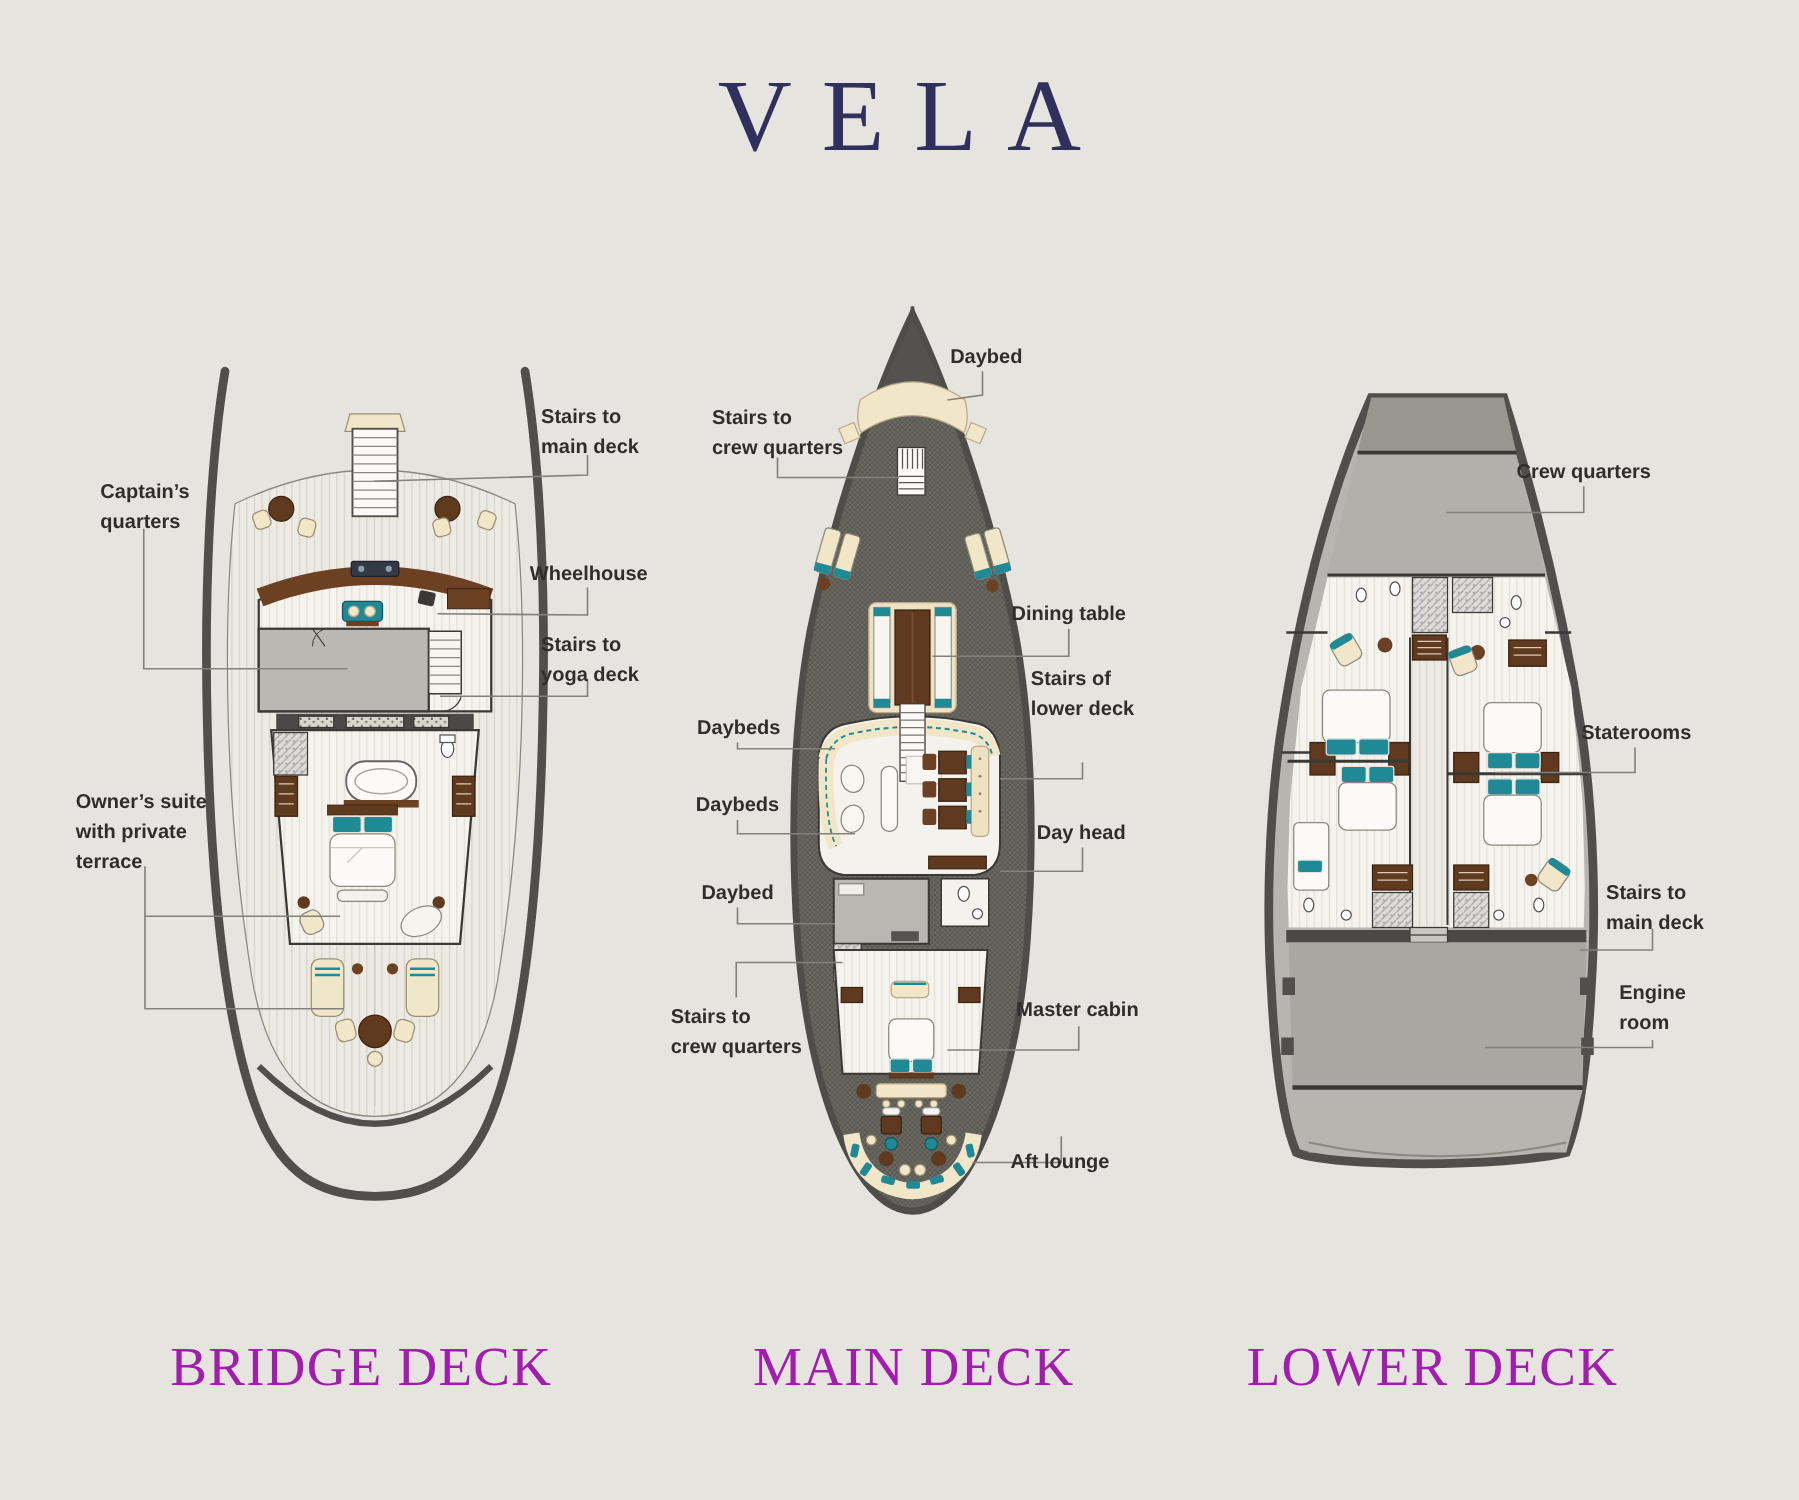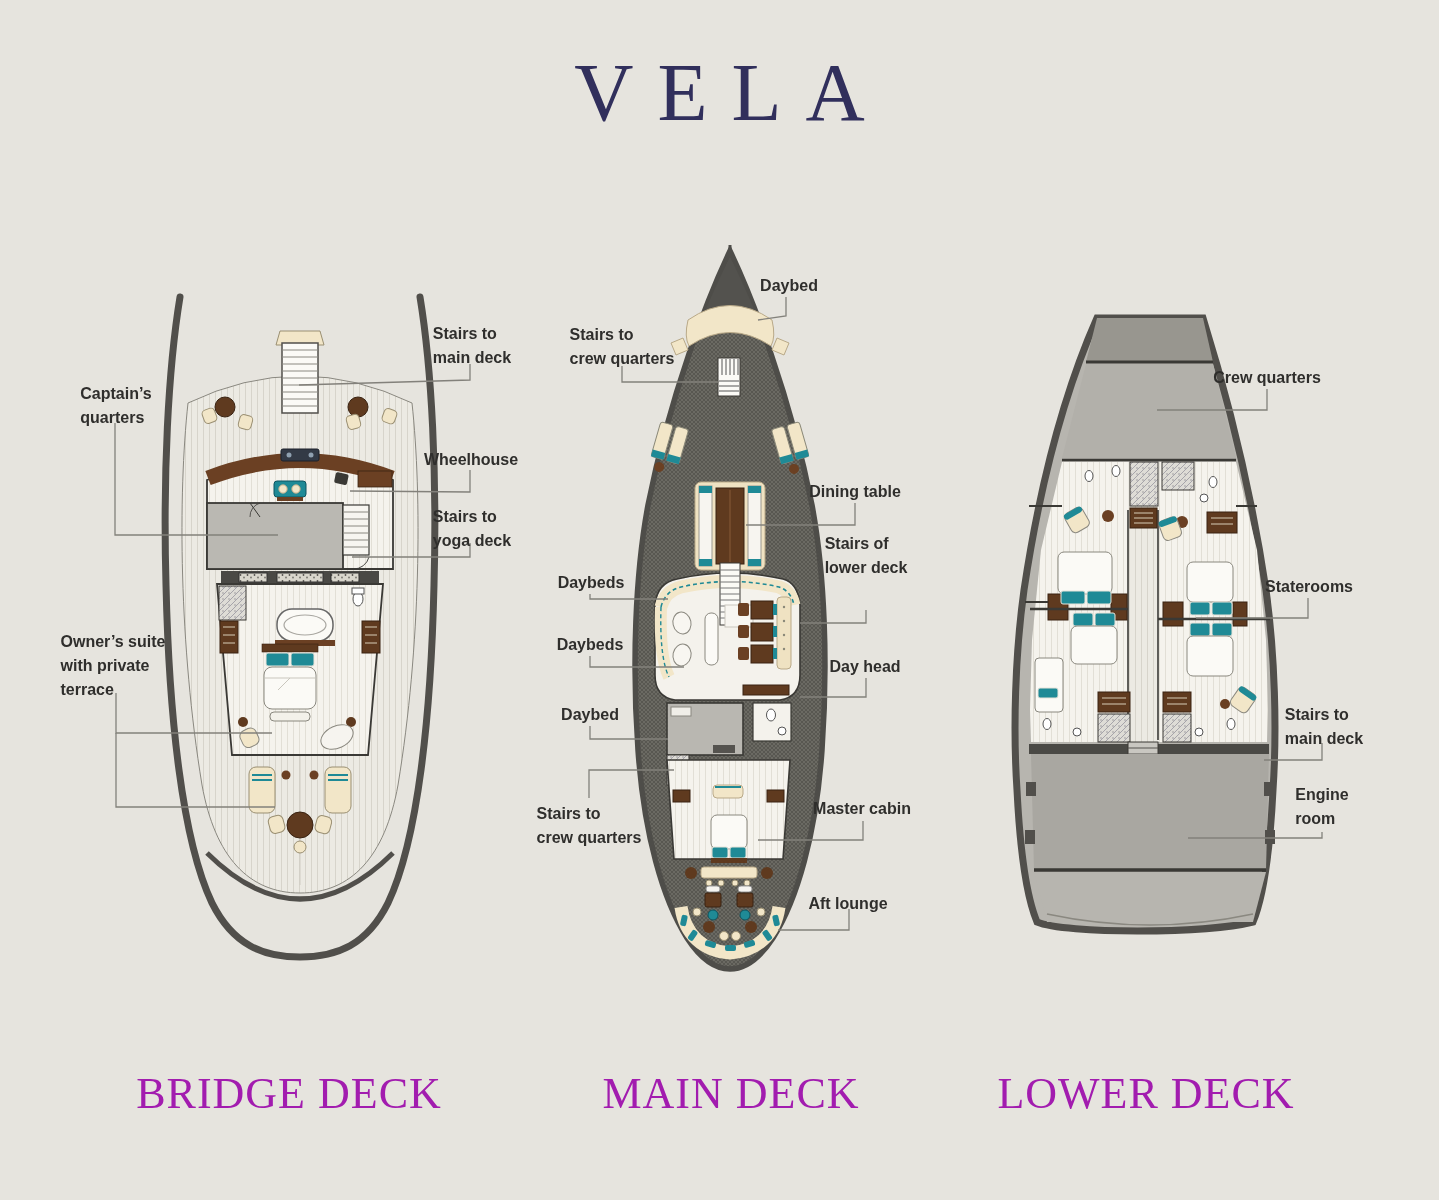--- a/index.html
+++ b/index.html
@@ -460,21 +460,21 @@
 <div class="lbl" style="left:855px;top:480px">Dining table</div>
 <div class="lbl" style="left:591px;top:571px">Daybeds</div>
 <div class="lbl" style="left:866px;top:532px">Stairs of
 lower deck</div>
 <div class="lbl" style="left:590px;top:633px">Daybeds</div>
 <div class="lbl" style="left:865px;top:655px">Day head</div>
 <div class="lbl" style="left:590px;top:703px">Daybed</div>
 <div class="lbl" style="left:589px;top:802px">Stairs to
 crew quarters</div>
 <div class="lbl" style="left:862px;top:797px">Master cabin</div>
-<div class="lbl" style="left:848px;top:892px">Aft lounge</div>
+<div class="lbl" style="left:848px;top:918px">Aft lounge</div>
 
 <div class="lbl" style="left:1267px;top:366px">Crew quarters</div>
 <div class="lbl" style="left:1309px;top:575px">Staterooms</div>
 <div class="lbl" style="left:1324px;top:703px">Stairs to
 main deck</div>
 <div class="lbl" style="left:1322px;top:783px">Engine
 room</div>
 
 <div class="deck-title" style="left:289px">BRIDGE DECK</div>
 <div class="deck-title" style="left:731px">MAIN DECK</div>

